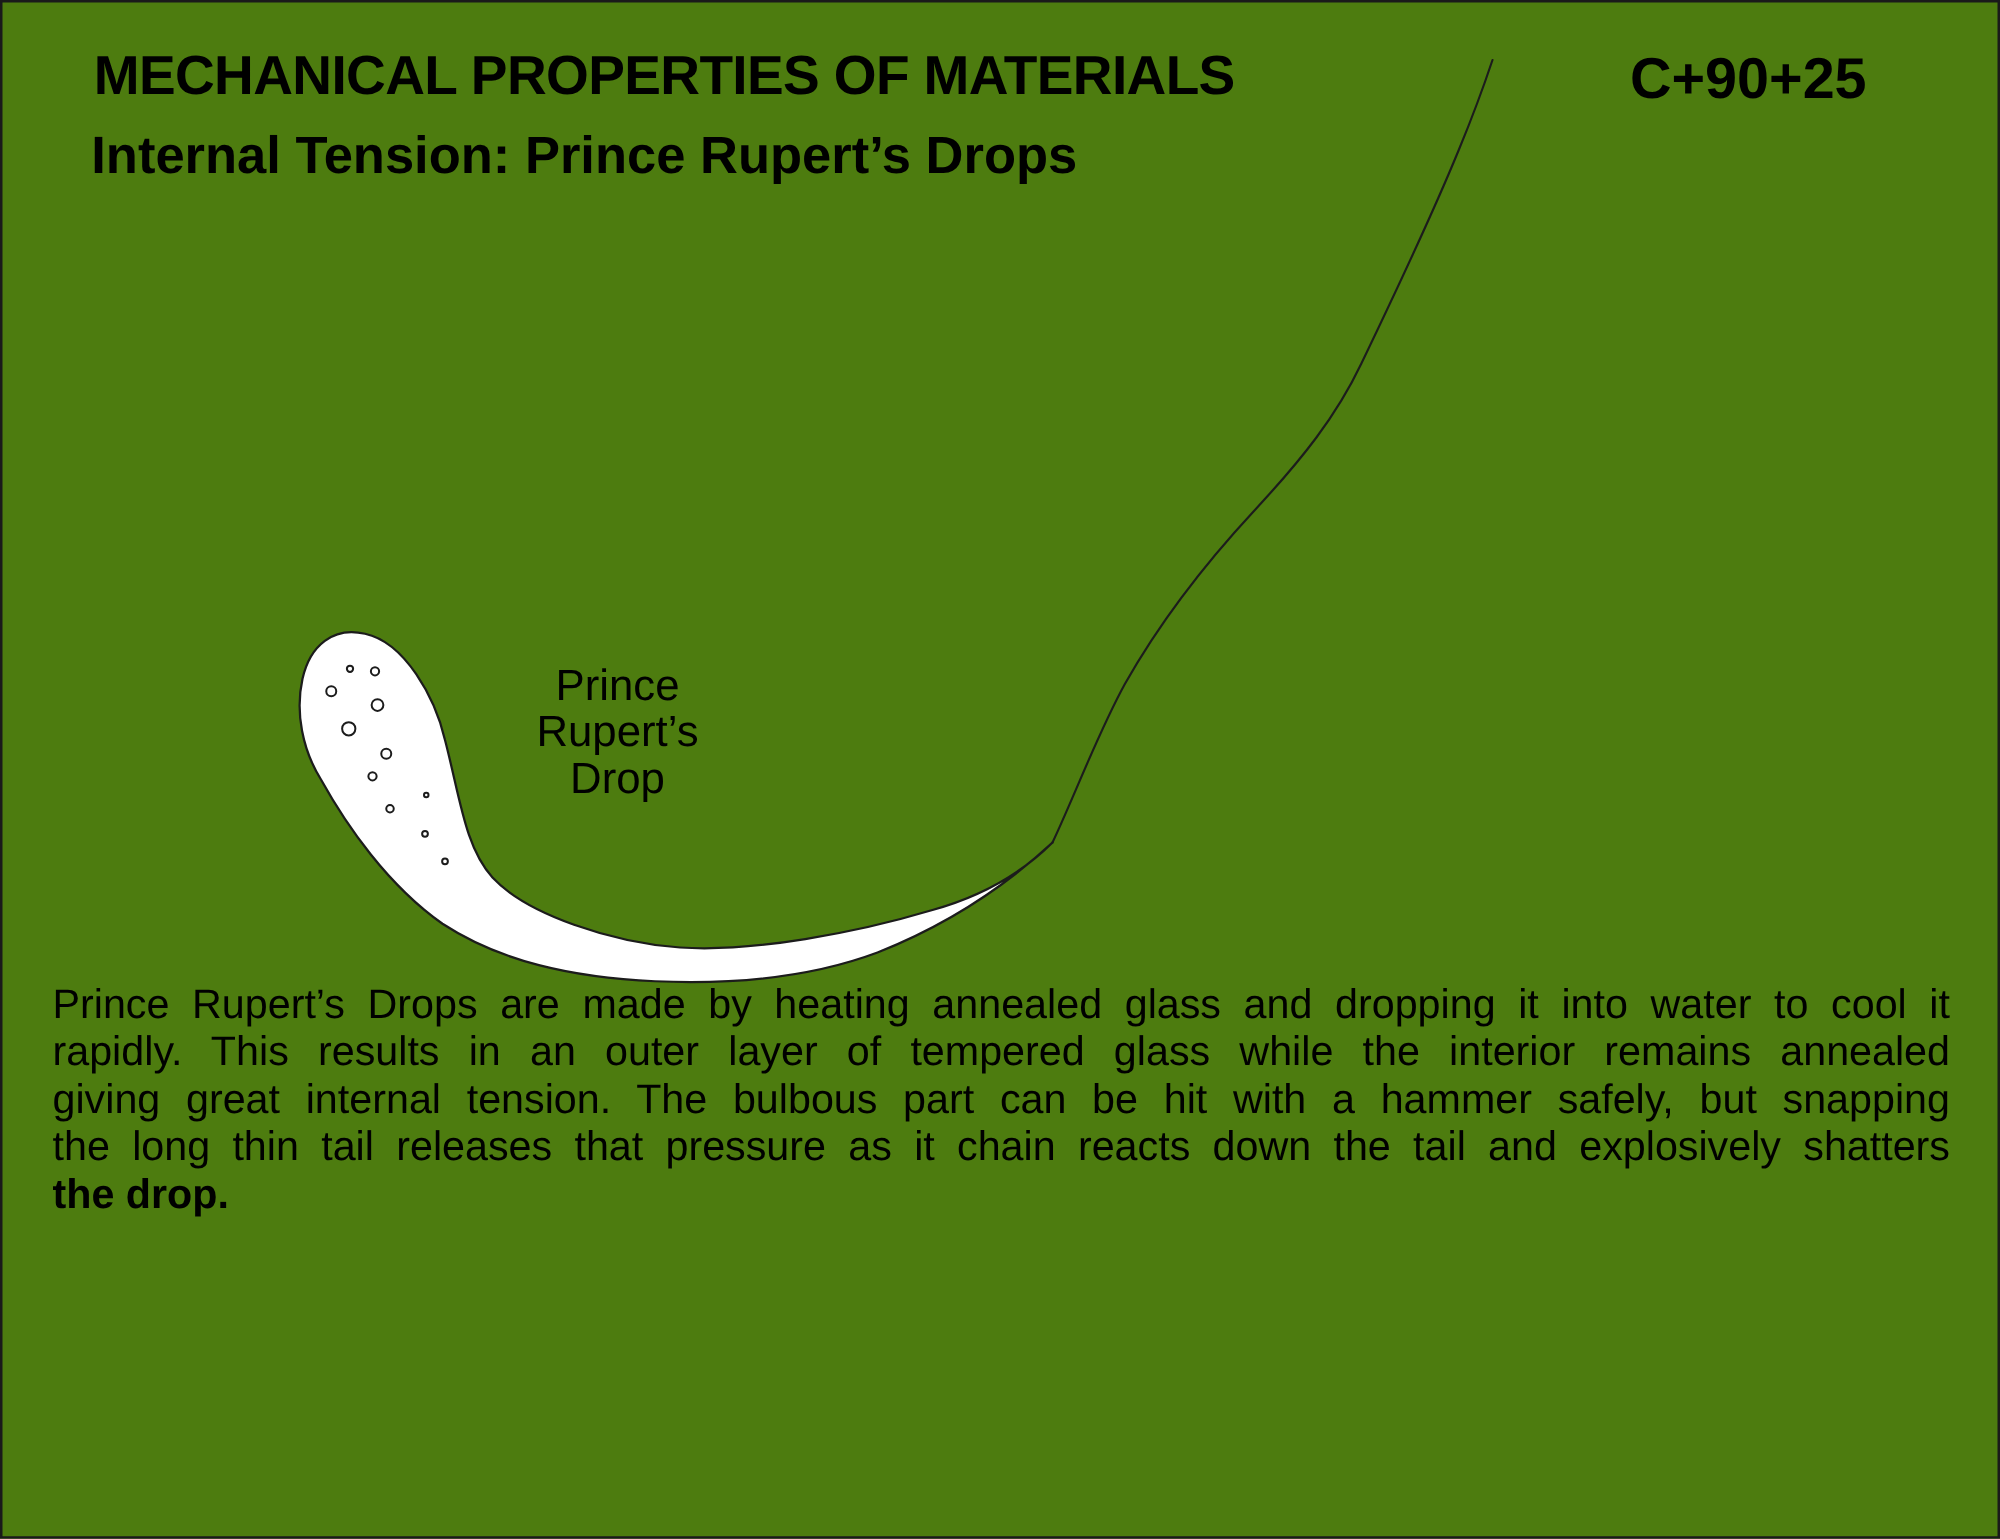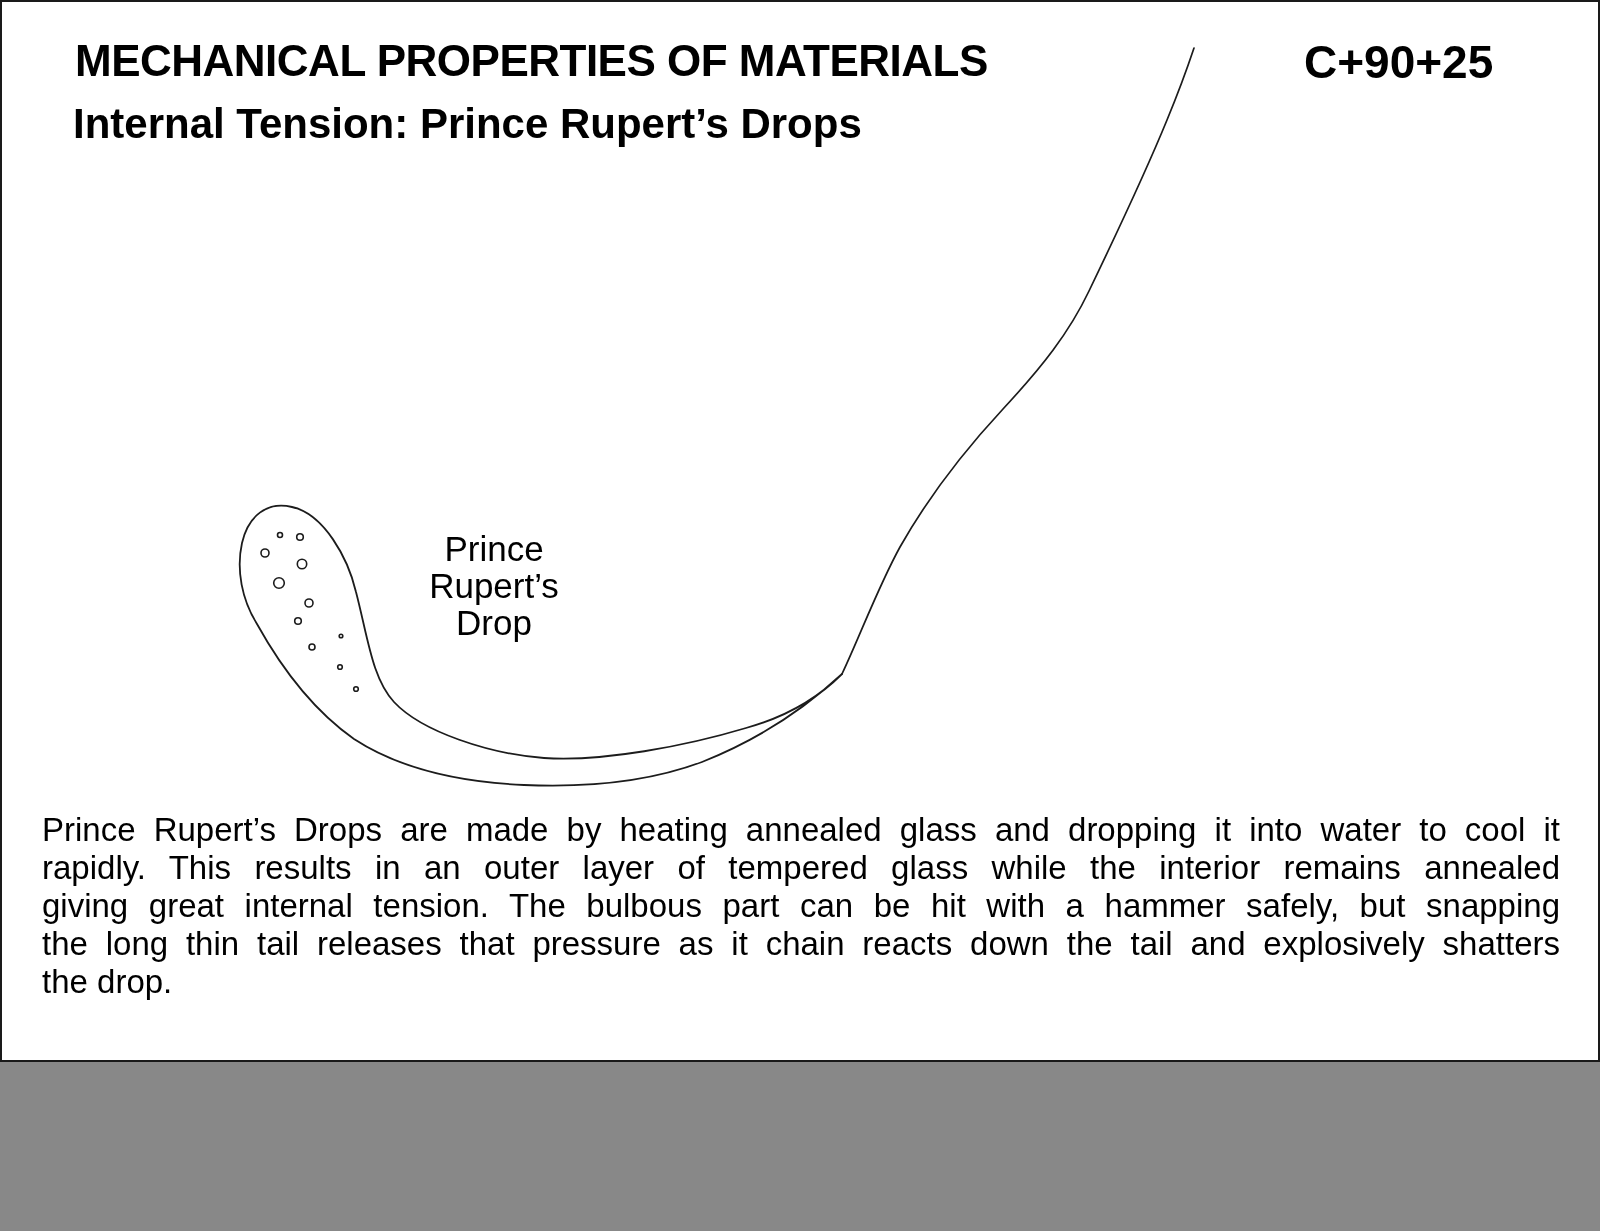--- a/index.html
+++ b/index.html
@@ -1,19 +1,19 @@
 <!DOCTYPE html>
 <html><head>
 <meta charset="utf-8">
 <style>
   html,body{margin:0;padding:0;background:#888;}
   .page{
     position:relative;
-    width:1600px;height:1062px;
-    background:#ffffff;
+    width:1600px;height:1231px;
+    background:#4d7c0f;
     border:2px solid #1a1a1a;
     box-sizing:border-box;
     overflow:hidden;
     font-family:"Liberation Sans", sans-serif;
     color:#000;
   }
   .title{
     position:absolute;left:73px;top:36px;
     font-size:44px;font-weight:bold;line-height:46px;
     letter-spacing:-0.5px;white-space:nowrap;
@@ -32,28 +32,29 @@
   .figure-svg{
     position:absolute;left:0;top:0;width:1600px;height:1231px;
   }
   .drop-label{
     position:absolute;left:392px;top:528px;width:200px;
     font-size:35px;line-height:37px;text-align:center;
     white-space:pre-line;
   }
   .para{
     position:absolute;left:40px;top:782px;width:1518px;
-    font-size:33px;line-height:38px;margin-top:27px;
+    font-size:33px;line-height:38px;
   }
   .para-line{
     text-align:justify;
     text-align-last:justify;
   }
   .para-line.last{
     text-align-last:left;
+    font-weight:bold;
   }
 </style>
 </head>
 <body>
 
 <div class="page">
 
   <div class="title">MECHANICAL PROPERTIES OF MATERIALS</div>
   <div class="code">C+90+25</div>
   <div class="subtitle">Internal Tension: Prince Rupert’s Drops</div>

